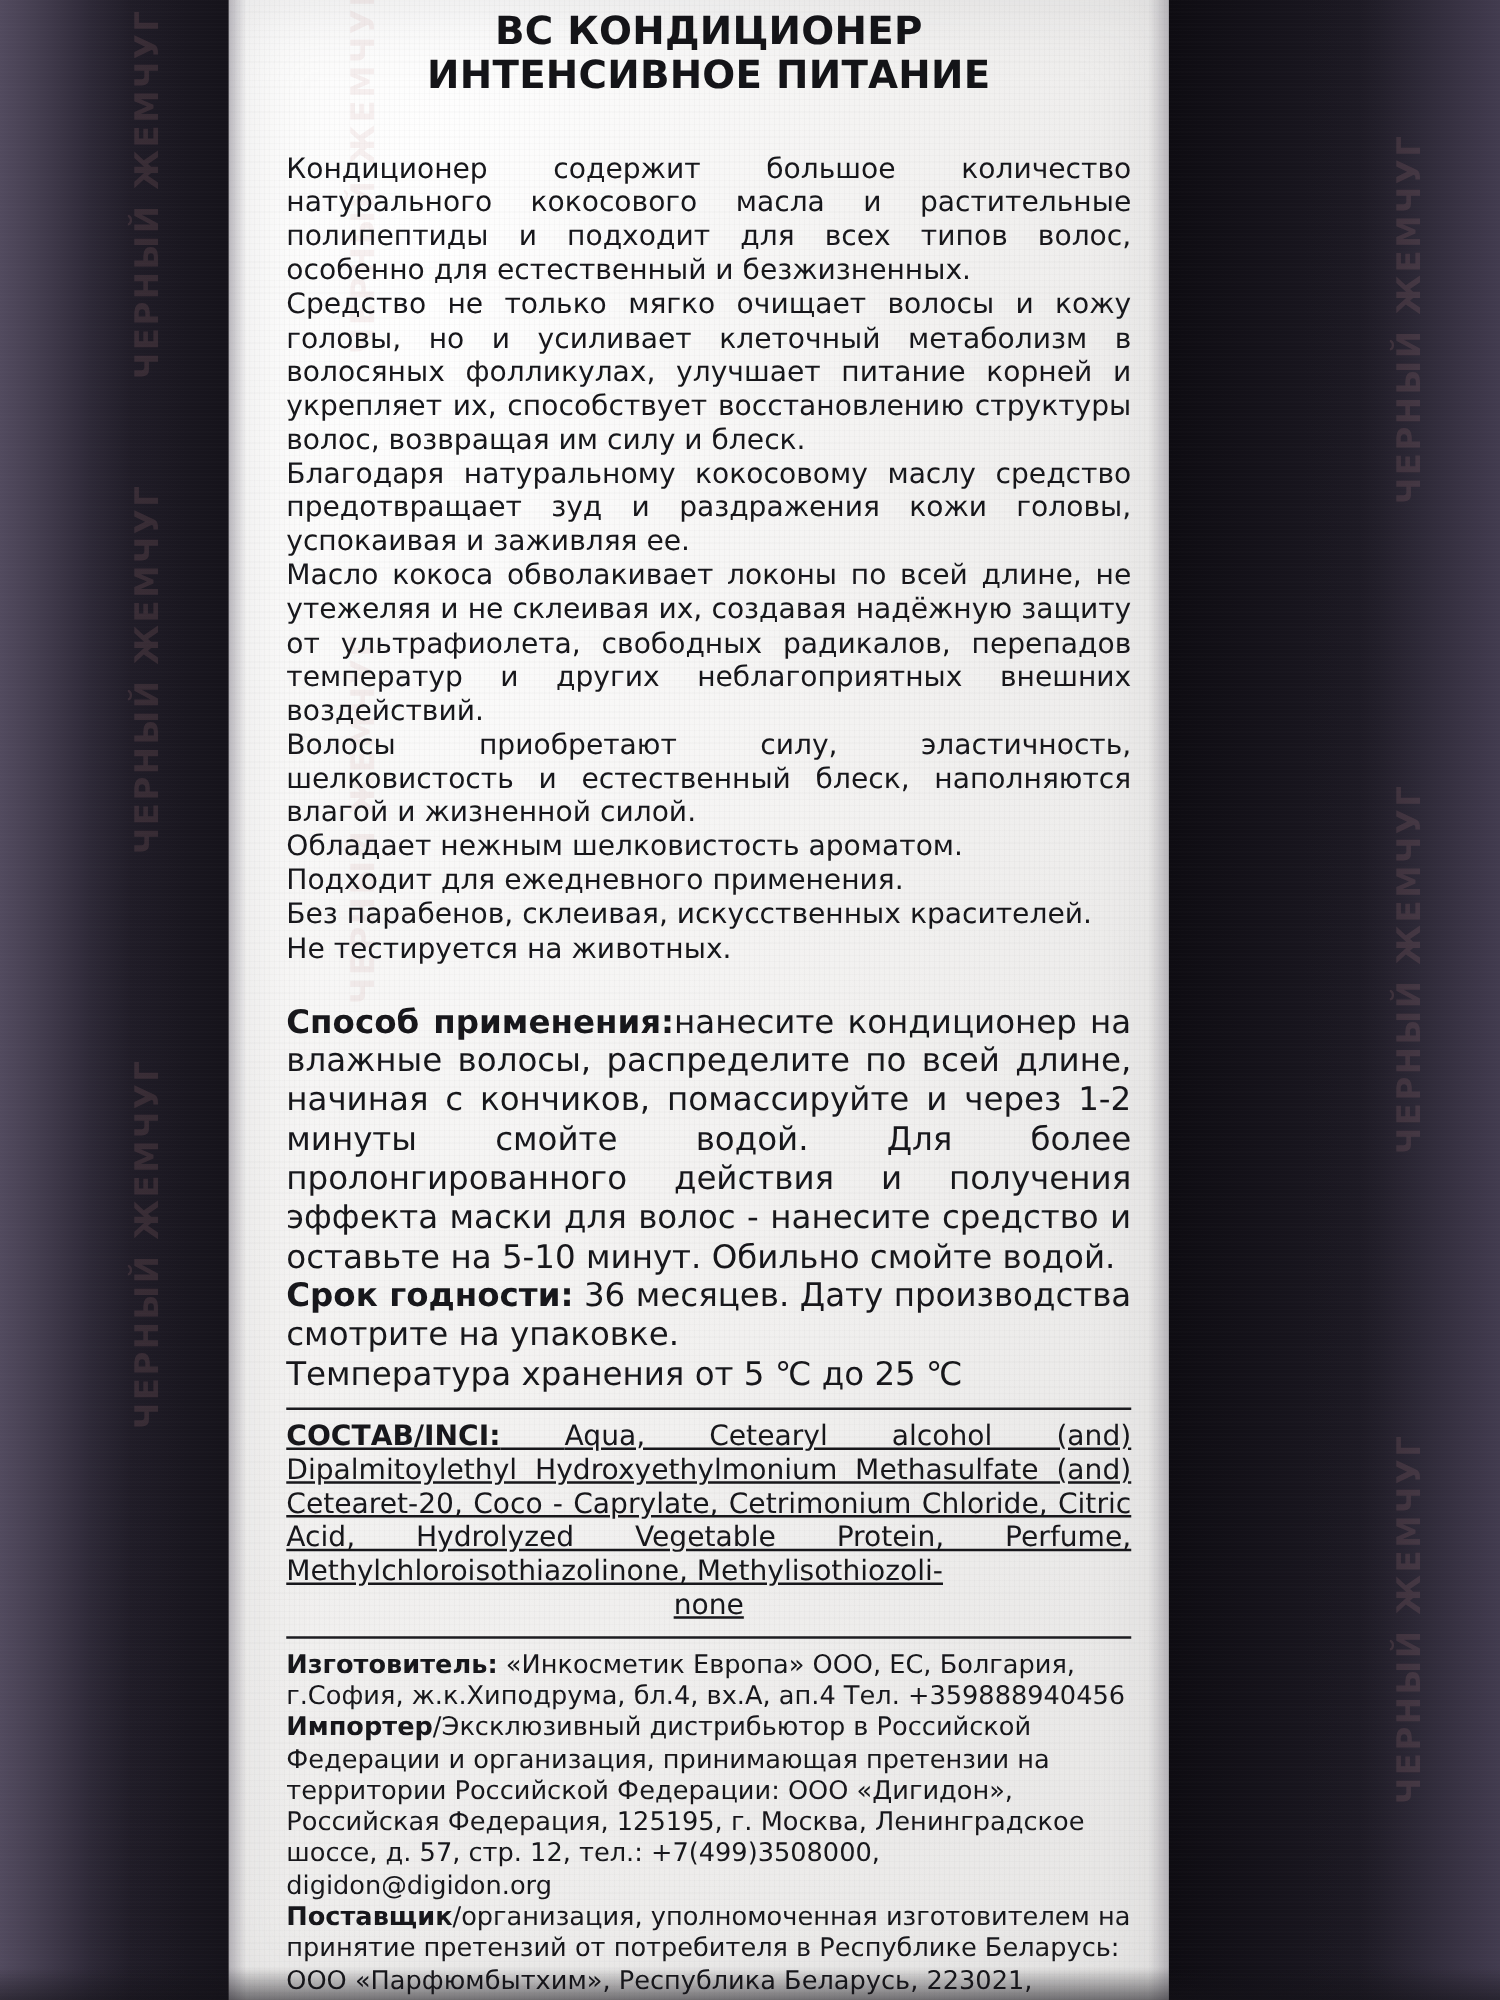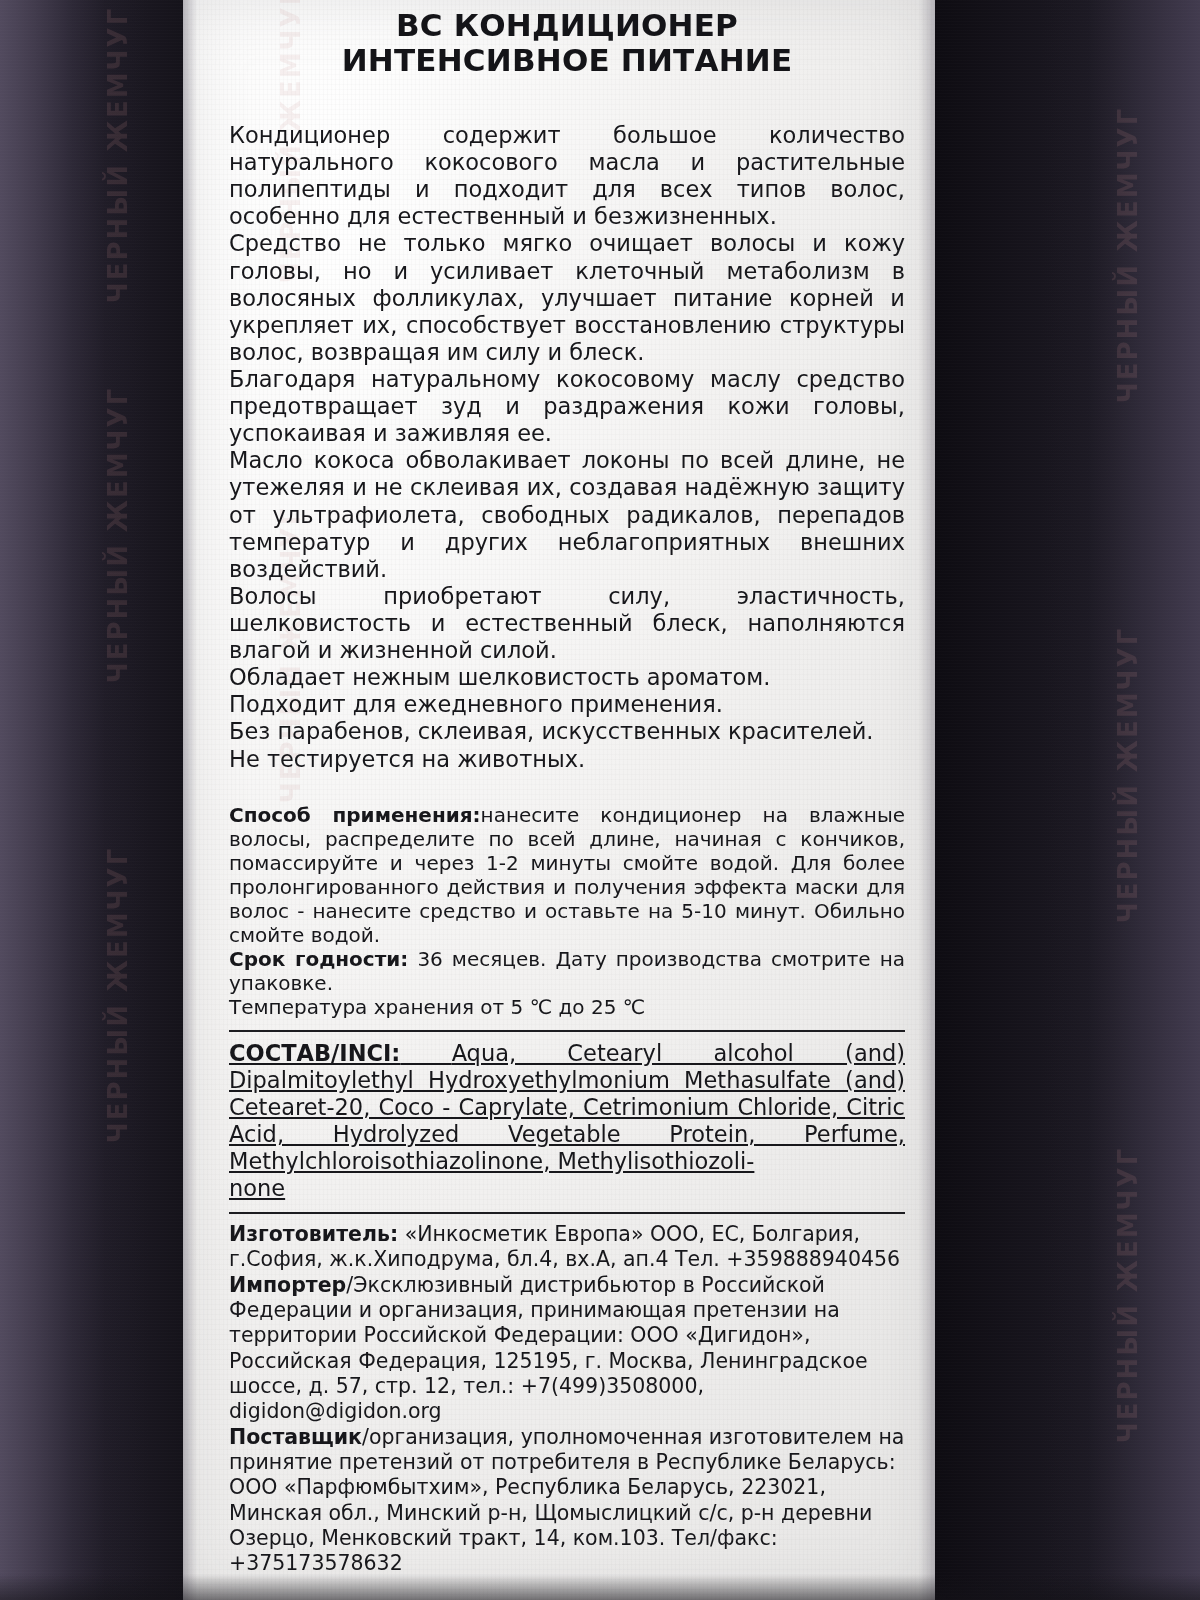--- a/index.html
+++ b/index.html
@@ -118,42 +118,42 @@
   .para {
     text-align: justify;
     text-justify: inter-word;
     margin: 0;
   }
   .para + .para { margin-top: 0px; }
   .para.last-left { text-align: left; }
 
   .usage-block {
     margin-top: 30px;
-    font-size: 20px;
+    font-size: 26px;
     line-height: 1.205;
     color: #17171b;
   }
   .usage-block p { margin: 0; text-align: justify; }
   .usage-block p.left { text-align: left; }
   b { font-weight: 700; }
 
   .rule {
     height: 2px;
     background: #1c1c20;
     margin: 10px 0 8px 0;
   }
 
   .inci {
     font-size: 22.5px;
     line-height: 1.205;
     color: #17171b;
     text-align: justify;
     text-decoration: underline;
   }
-  .inci .left { text-align: left; }
+  .inci .left { text-align: center; }
 
   .maker {
     font-size: 20.5px;
     line-height: 1.235;
     color: #17171b;
   }
   .maker p { margin: 0; }
 
   .bottom-fade {
     position: absolute;

